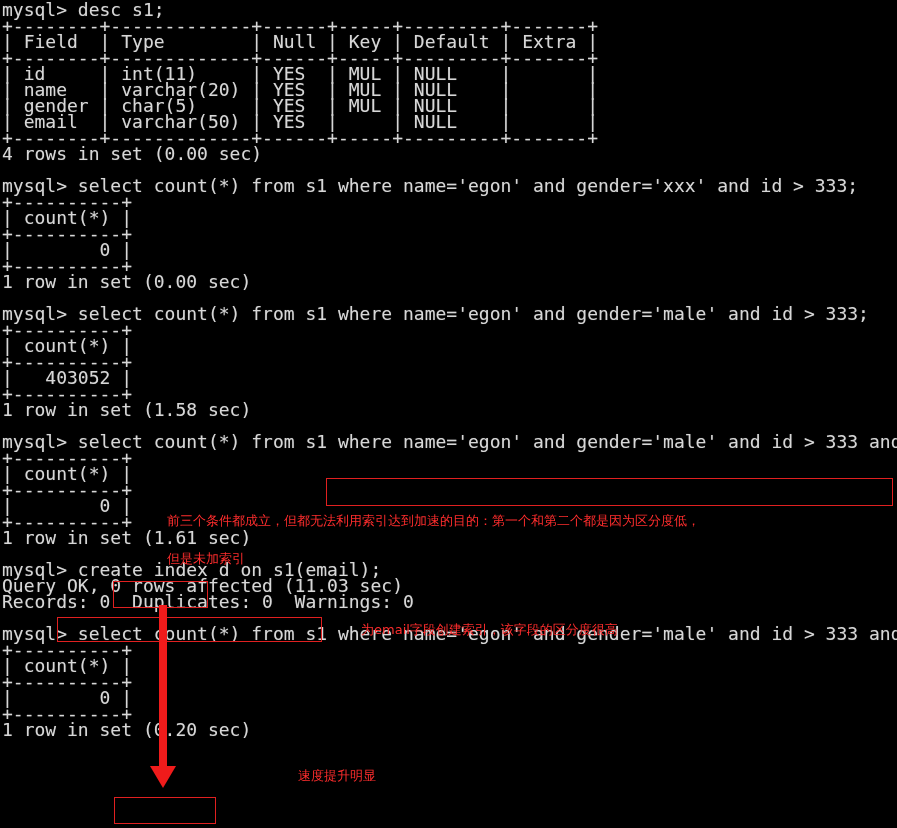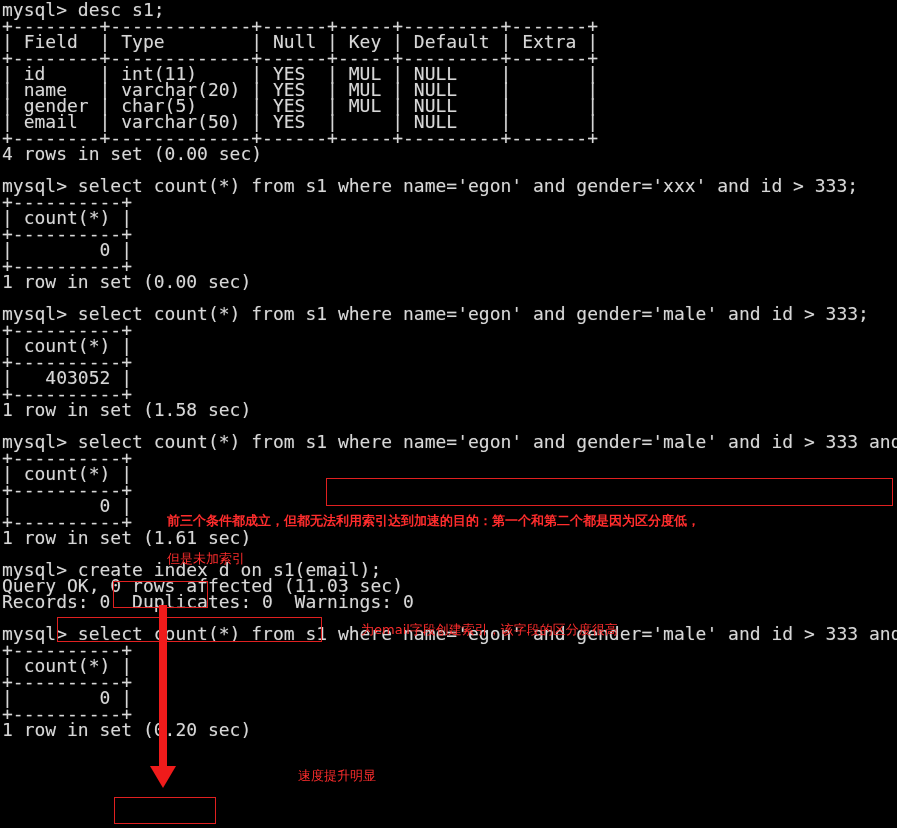--- a/index.html
+++ b/index.html
@@ -113,21 +113,21 @@
 mysql&gt; select count(*) from s1 where name='egon' and gender='male' and id &gt; 333 and email='xxx';
 +----------+
 | count(*) |
 +----------+
 |        0 |
 +----------+
 1 row in set (0.20 sec)</pre>
 
   <div class="anno-box" style="left:326px; top:478px; width:567px; height:28px;"></div>
 
-  <div class="anno-text" style="left:167px; top:511px;font-weight:bold;">前三个条件都成立，但都无法利用索引达到加速的目的：第一个和第二个都是因为区分度低，</div>
+  <div class="anno-text" style="left:167px; top:511px;">前三个条件都成立，但都无法利用索引达到加速的目的：第一个和第二个都是因为区分度低，</div>
   <div class="anno-text" style="left:167px; top:549px;">但是未加索引</div>
 
   <div class="anno-box" style="left:113px; top:581px; width:95px; height:27px;"></div>
 
   <div class="anno-box" style="left:57px; top:617px; width:265px; height:25px;"></div>
 
   <div class="anno-text" style="left:333px; top:620px;margin-left:28px;">为email字段创建索引，该字段的区分度很高</div>
 
   <div class="arrow-shaft" style="left:159px; top:605px; width:8px; height:165px;"></div>
   <div class="arrow-head" style="left:150px; top:766px;"></div>

